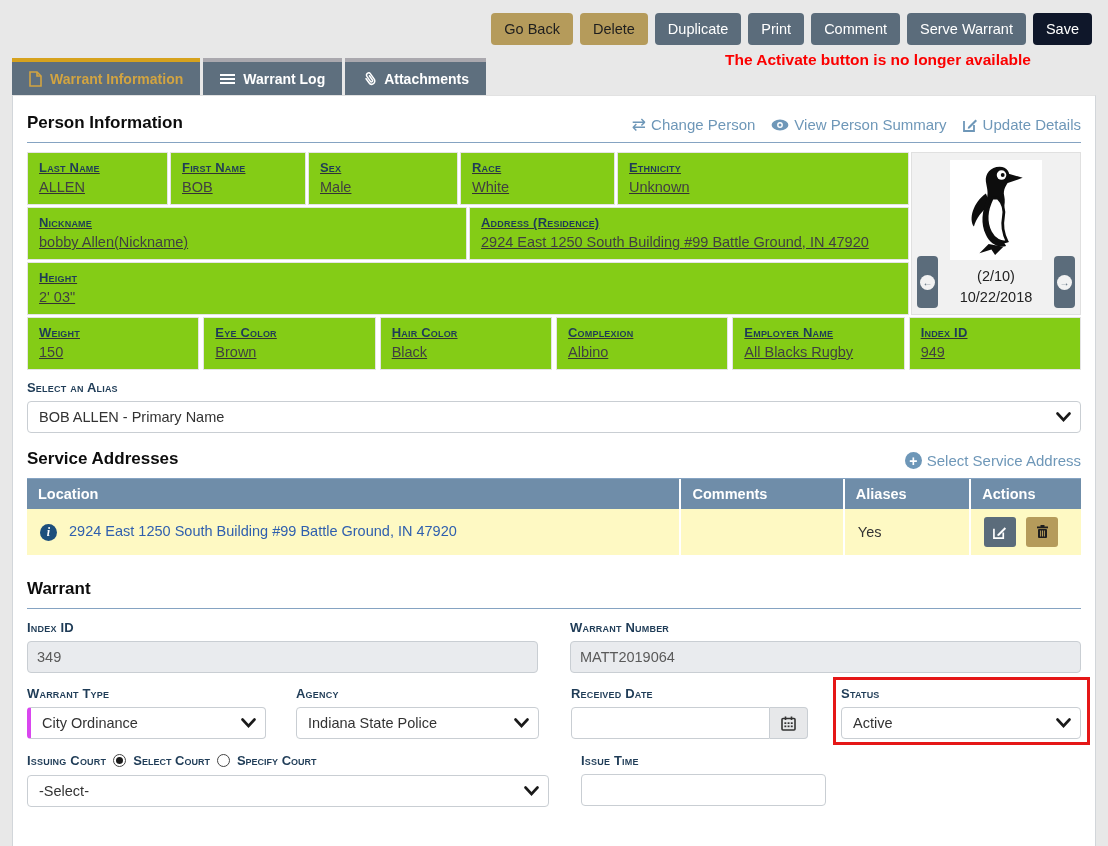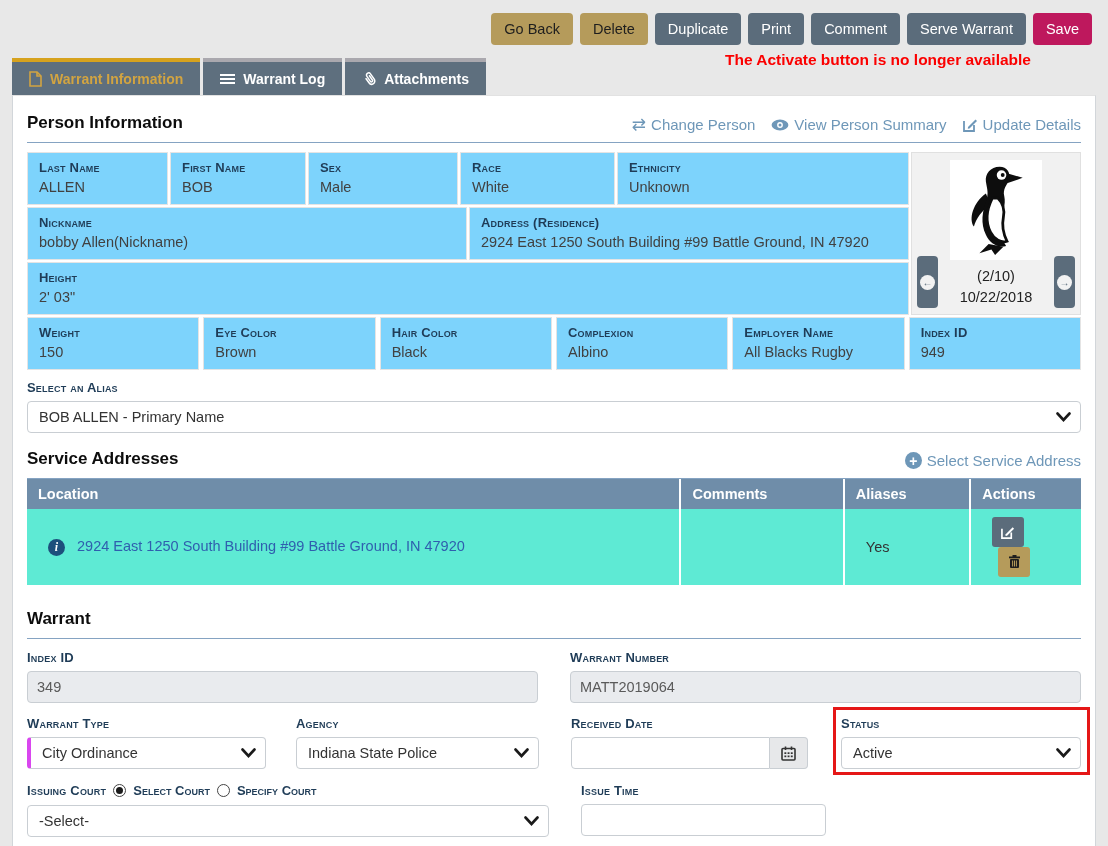--- a/index.html
+++ b/index.html
@@ -13,21 +13,21 @@
 
   
   .toolbar { position: absolute; top: 13px; right: 16px; display: flex; gap: 7px; }
   .btn {
     height: 32px; padding: 0 13px; border: none; border-radius: 4px;
     font-size: 14.5px; display: inline-flex; align-items: center; cursor: pointer;
     font-family: inherit;
   }
   .btn.tan   { background: #b59b5b; color: #1e1e1e; }
   .btn.slate { background: #5b6c7b; color: #ffffff; }
-  .btn.green { background: #be185d; color: #ffffff; }
+  .btn.green { background: #0f172a; color: #ffffff; }
 
   .notice {
     position: absolute; top: 51px; right: 77px;
     color: #fb0000; font-weight: bold; font-size: 15.5px;
   }
 
   
   .tabs { position: absolute; top: 58px; left: 12px; display: flex; gap: 3px; }
   .tab {
     background: #5e6f7e; color: #fff; font-weight: bold; font-size: 14px;
@@ -55,22 +55,22 @@
     cursor: pointer; text-decoration: none;
   }
   .head-link svg { display: block; }
   .exchange-glyph { font-size: 17px; line-height: 1; }
 
   
   .pi-wrap { display: flex; gap: 2px; margin-top: 9px; }
   .pi-left { flex: 1; display: flex; flex-direction: column; gap: 2px; }
   .pf-row { display: flex; gap: 2px; }
   .pf-cell {
-    background: #7dd3fc; border: 1px solid #e4e4e4; padding: 7px 28px 9px 11px;
-    overflow: hidden; white-space: nowrap;
+    background: #84cc16; border: 1px solid #e4e4e4; padding: 7px 28px 9px 11px;
+    overflow: hidden; white-space: nowrap; text-decoration: underline;
   }
   .pf-label {
     font-size: 13px; font-weight: bold; color: #1f3c57;
     font-variant: small-caps; letter-spacing: .2px;
   }
   .pf-value { font-size: 14.5px; color: #414141; margin-top: 4px; }
 
   .w-155 { width: 141px; } .w-160 { width: 136px; } .w-150 { width: 150px; }
   .w-race { width: 155px; } .flex1 { flex: 1; }
   .half { flex: 1; }
@@ -126,21 +126,21 @@
   .alias-block { margin-top: 10px; }
 
   
   .sa-table { width: 100%; border-collapse: collapse; margin-top: 0; }
   .sa-table th {
     background: #6f8da9; color: #fff; font-weight: bold; font-size: 14.5px;
     text-align: left; padding: 7px 11px; border-right: 2px solid #fff;
   }
   .sa-table th:last-child { border-right: none; }
   .sa-table td {
-    background: #5eead4; padding: 8px 21px; font-size: 14.5px; color: #333;
+    background: #fef9c3; padding: 8px 13px; font-size: 14.5px; color: #333;
     border-right: 2px solid #fff; vertical-align: middle; margin-left: 13px;
   }
   .sa-table td:last-child { border-right: none; }
   .col-loc { width: 62%; } .col-com { width: 15.5%; } .col-pri { width: 12%; } .col-act { width: 10.5%; }
   .loc-link { color: #2f5fae; text-decoration: none; cursor: pointer; }
   .info-circle {
     display: inline-block; width: 17px; height: 17px; border-radius: 50%;
     background: #1d4f7c; color: #fff; font-size: 12px; font-weight: bold; text-align: center;
     line-height: 17px; margin-right: 8px; font-family: "Liberation Serif", serif; font-style: italic;
   }

